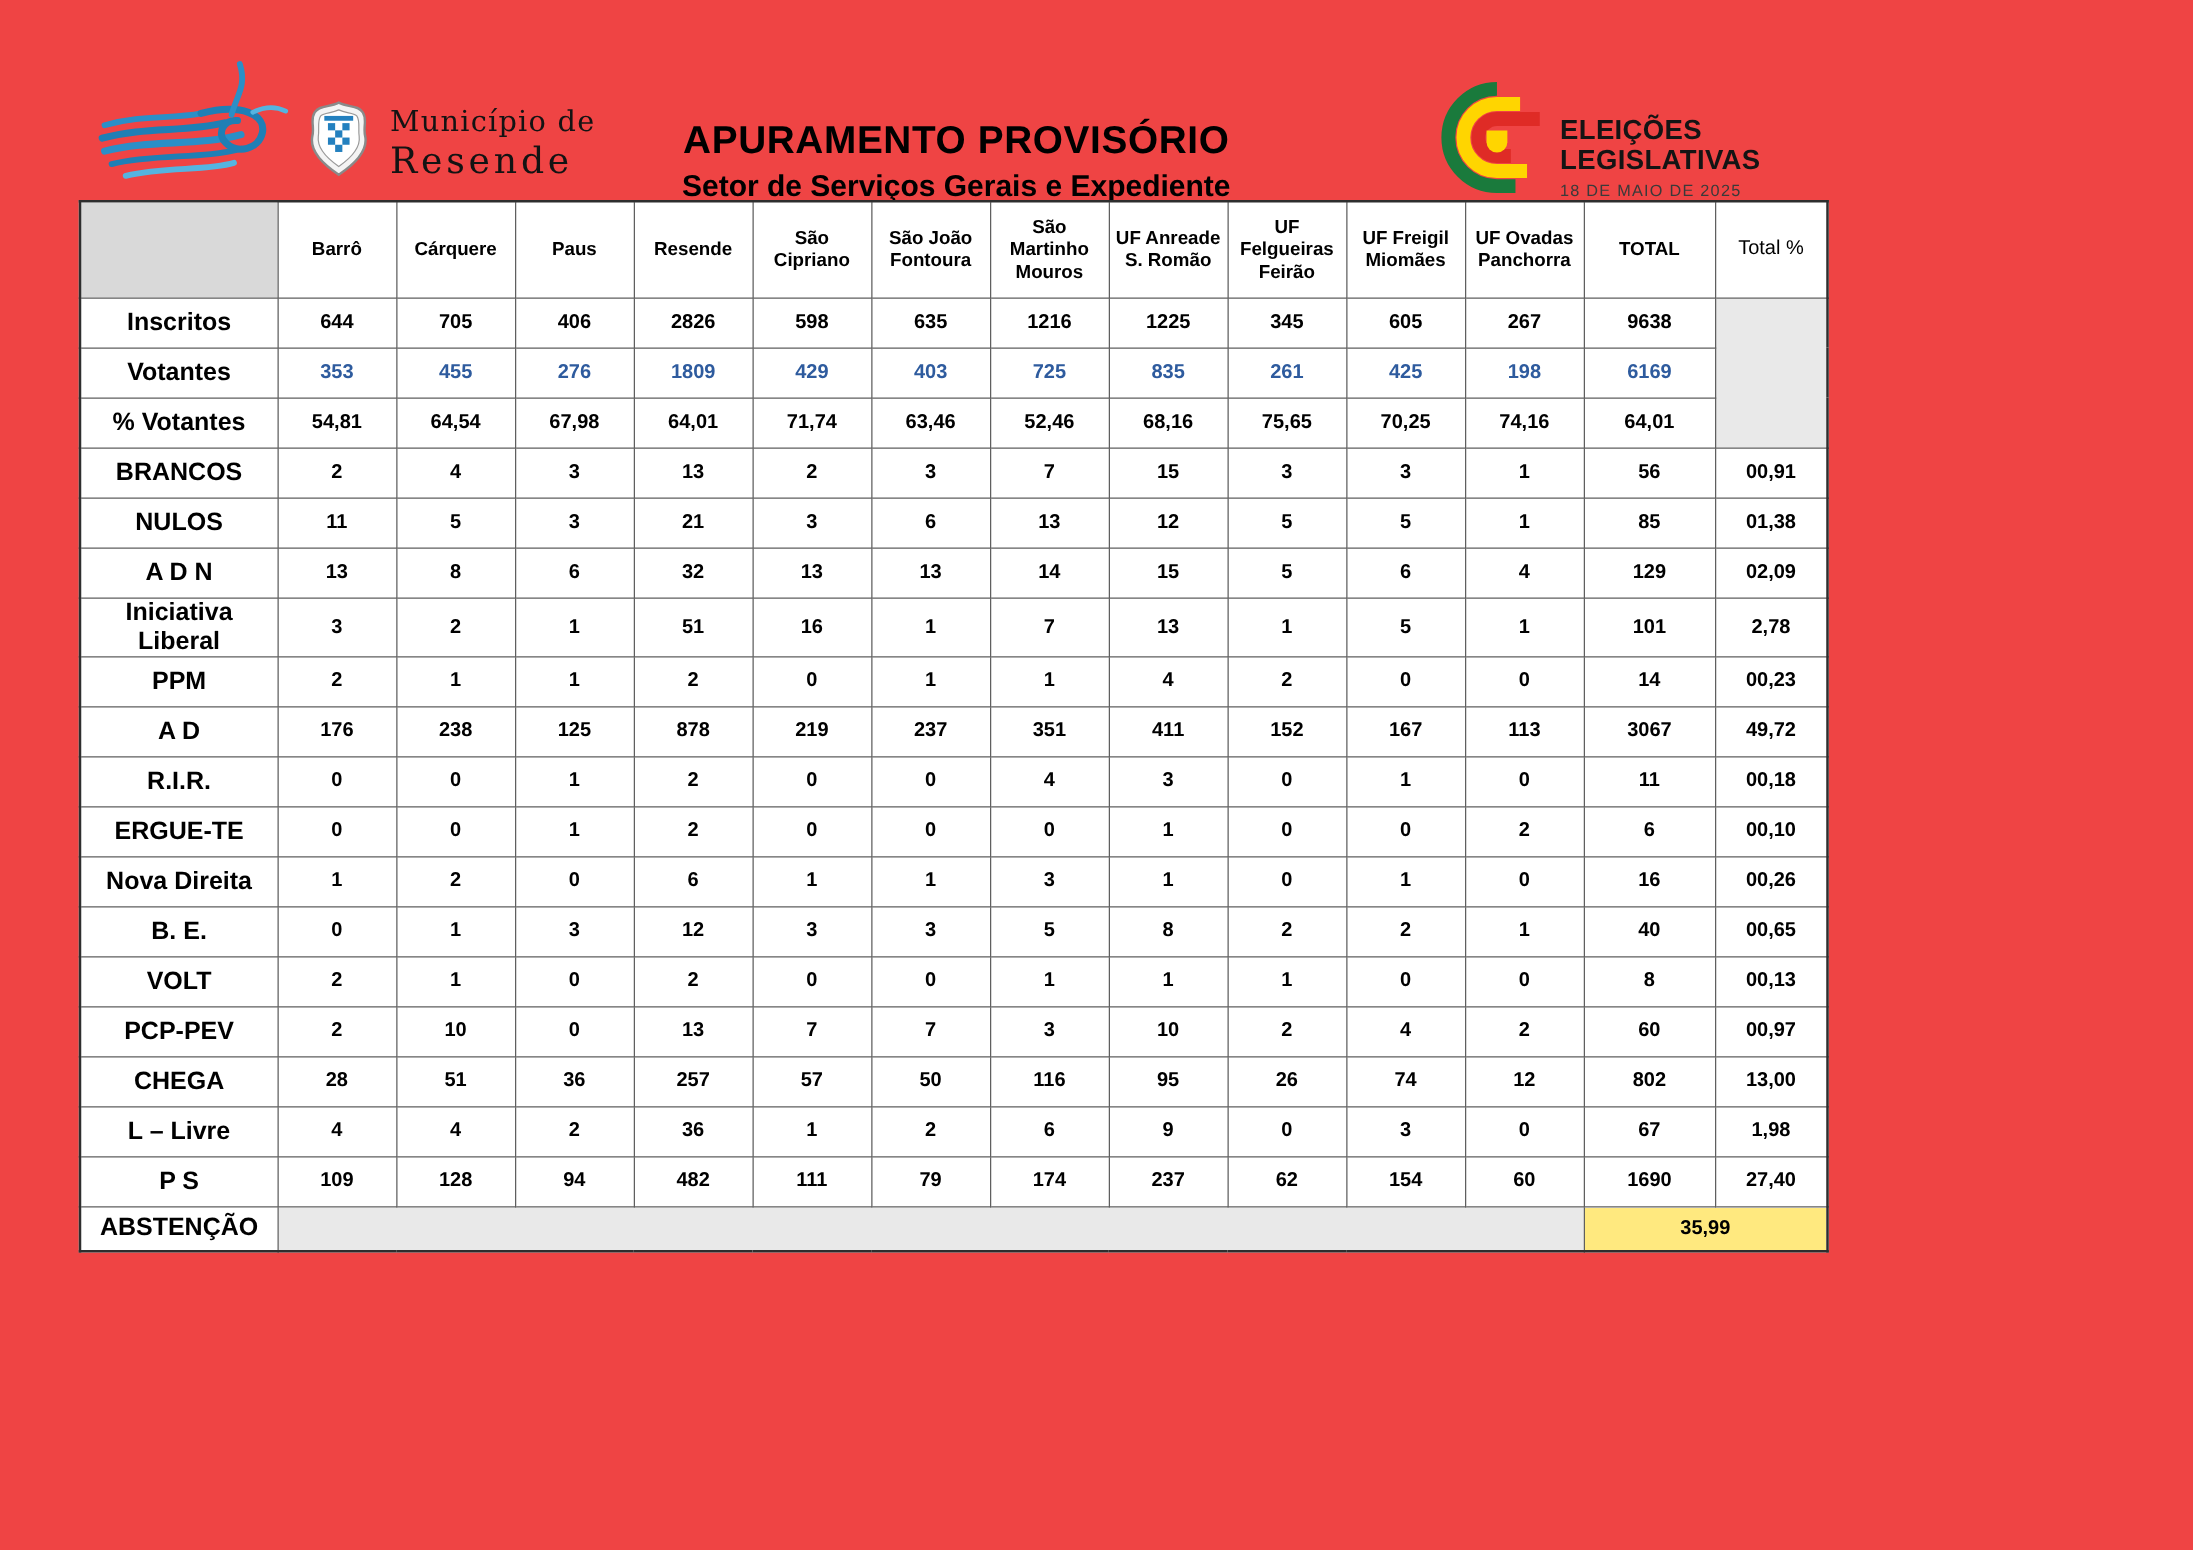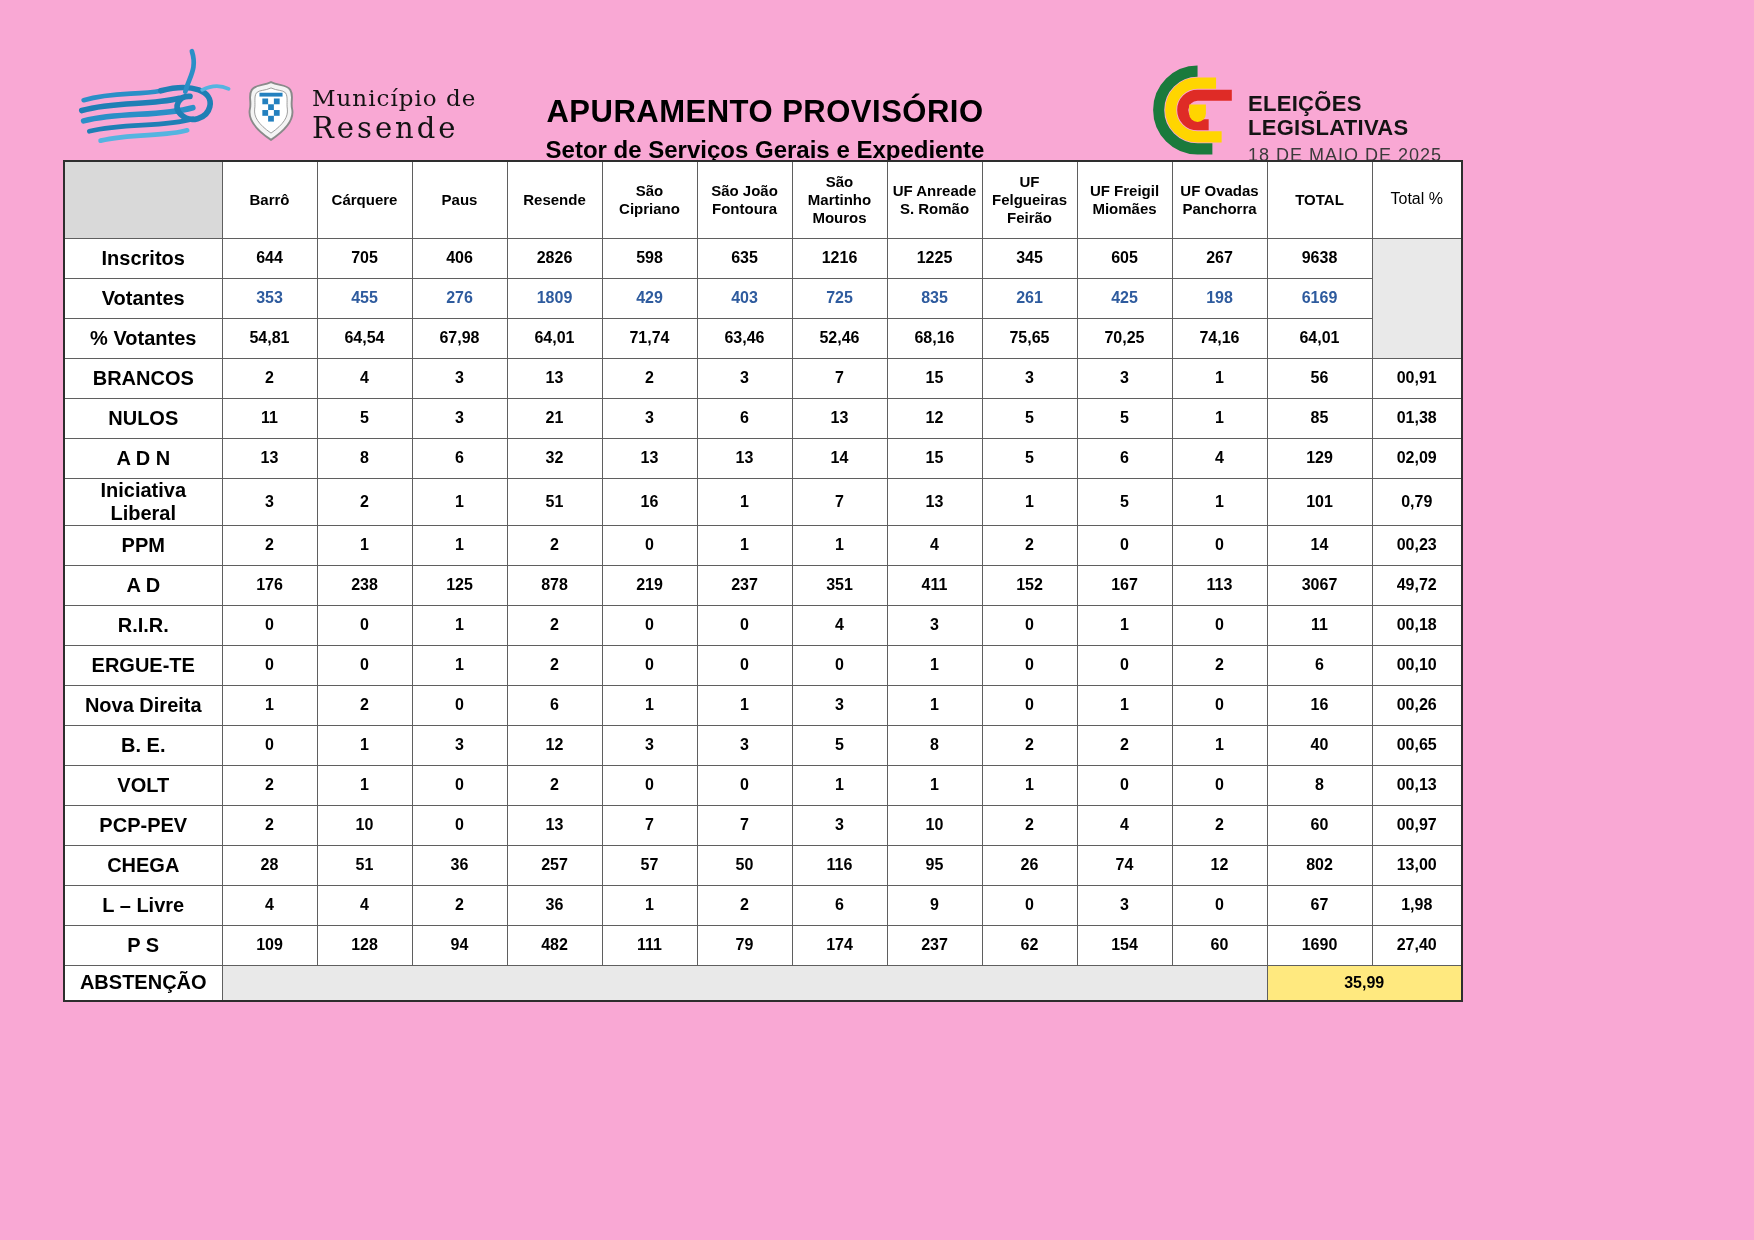--- a/index.html
+++ b/index.html
@@ -10,36 +10,36 @@
     --logo-green:#1a7a3c;
     --logo-yellow:#ffd500;
     --logo-red:#df2b26;
     --wave-blue:#2b8fc7;
     --wave-blue-dark:#1f7fb5;
     --wave-blue-light:#55b4e0;
     --crest-blue:#2380bf;
   }
   html,body{margin:0;padding:0;background:#ffffff;}
   .page{
-    position:relative;width:1754px;height:1240px;background:#f9a8d4;
+    position:relative;width:1754px;height:1240px;background:#ef4444;
     font-family:"Liberation Sans",sans-serif;overflow:hidden;color:#000;
   }
   
   .wave-logo{position:absolute;left:78px;top:44px;}
   .crest{position:absolute;left:246px;top:80px;}
   .muni-text{position:absolute;left:312px;top:86px;font-family:"DejaVu Serif",serif;color:#131313;line-height:1.12;}
   .muni-line1{font-size:23px;letter-spacing:1px;}
   .muni-line2{font-size:29px;letter-spacing:3px;}
   .title-block{position:absolute;left:420px;top:94px;width:690px;text-align:center;}
   .title-main{font-size:31px;font-weight:bold;letter-spacing:0.5px;white-space:nowrap;}
   .title-sub{font-size:24px;font-weight:bold;margin-top:6px;white-space:nowrap;}
   .election-logo{position:absolute;left:1142px;top:60px;display:flex;align-items:flex-start;}
   .el-text{margin-left:6px;margin-top:32px;}
   .el-line{font-size:22px;font-weight:bold;line-height:1.1;color:#141414;letter-spacing:0.3px;}
-  .el-date{font-size:18px;color:#3a3a3a;margin-top:5px;letter-spacing:1px;white-space:nowrap;}
+  .el-date{font-size:13px;color:#3a3a3a;margin-top:5px;letter-spacing:1px;white-space:nowrap;}
   
   table.results{
     position:absolute;left:63px;top:160px;
     border-collapse:collapse;table-layout:fixed;
     border:2px solid #2e2e2e;background:#fff;
   }
   .results th,.results td{
     border:1px solid #5f5f5f;text-align:center;vertical-align:middle;
     padding:0 2px;overflow:hidden;
   }
@@ -245,21 +245,21 @@
           <td class="val">1</td>
           <td class="val">51</td>
           <td class="val">16</td>
           <td class="val">1</td>
           <td class="val">7</td>
           <td class="val">13</td>
           <td class="val">1</td>
           <td class="val">5</td>
           <td class="val">1</td>
           <td class="val">101</td>
-          <td class="val">0,79</td>
+          <td class="val">2,78</td>
         </tr>
         <tr>
           <td class="label">PPM</td>
           <td class="val">2</td>
           <td class="val">1</td>
           <td class="val">1</td>
           <td class="val">2</td>
           <td class="val">0</td>
           <td class="val">1</td>
           <td class="val">1</td>

